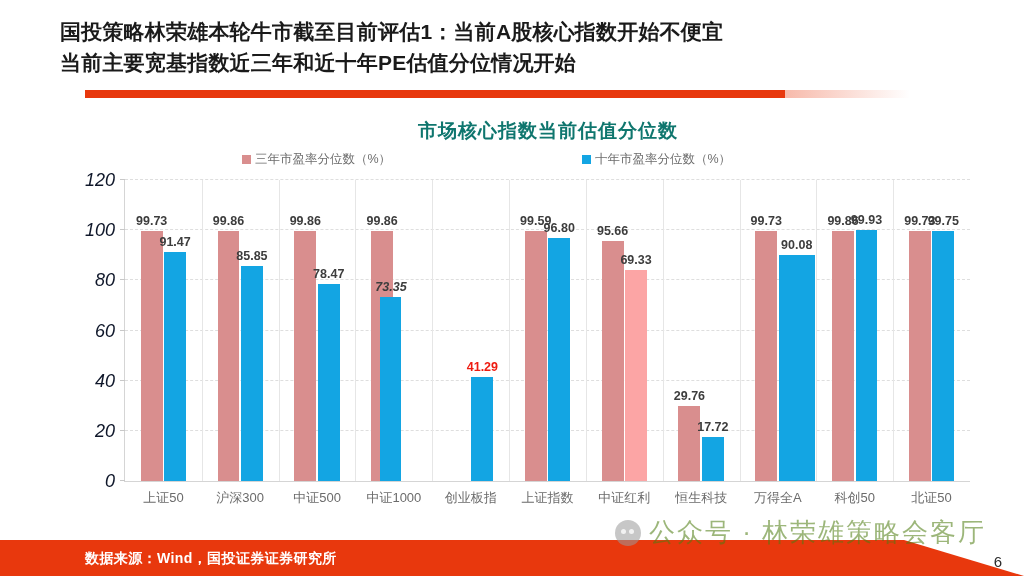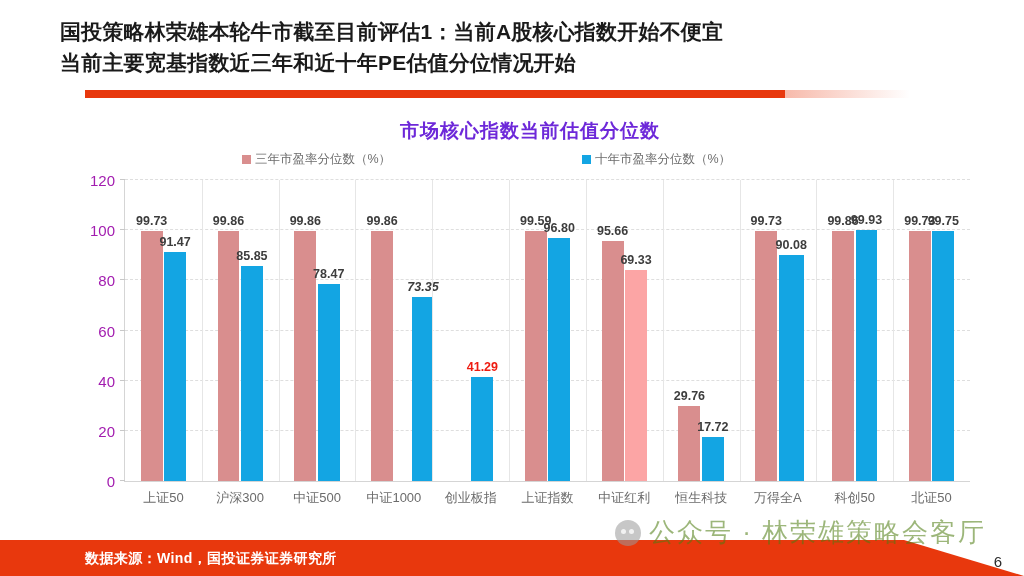--- a/index.html
+++ b/index.html
@@ -43,25 +43,25 @@
   }
 
   
   #chart-area {
     position: absolute;
     left: 90px; top: 118px;
     width: 880px; height: 400px;
   }
   #chart-title {
     position: absolute;
-    left: 0; top: 0; width: 880px;
+    left: 18px; top: 0; width: 880px;
     text-align: center;
     font-size: 19px;
     font-weight: bold;
-    color: #6d28d9;
+    color: #0f766e;
     letter-spacing: 1px;
   }
   #legend {
     position: absolute;
     left: 0; top: 33px; width: 880px;
     height: 20px;
   }
   .legend-item {
     position: absolute;
     display: flex; align-items: center;
@@ -98,23 +98,24 @@
   .tick-mark {
     position: absolute;
     left: -5px; width: 5px; height: 0;
     border-top: 1px solid #c8c8c8;
   }
   .y-label {
     position: absolute;
     right: 100%;
     margin-right: 10px;
     transform: translateY(-50%);
-    font-size: 15px;
-    color: #a21caf;
-    white-space: nowrap;
+    font-size: 18px;
+    color: #0f172a;
+    white-space: nowrap;
+    font-style: italic;
   }
   .cat-sep {
     position: absolute;
     top: 0; bottom: 0;
     width: 0;
     border-left: 1px solid #e6e6e6;
   }
 
   
   .cat-group {
@@ -290,21 +291,21 @@
             <div class="bar ten" style="background: rgb(19, 165, 227); width: 21.8932px; height: 196.829px; left: 39.1773px;">
               <div class="bar-label">78.47</div>
             </div>
             <div class="x-label" style="left: 38.4091px; bottom: 0px; top: auto; margin-top: 8px; transform: translate(-50%, 26px);">中证500</div>
           </div>
           <div class="cat-sep" style="left: 230.455px;"></div>
           <div class="cat-group" style="left: 230.455px; width: 76.8182px;">
             <div class="bar three" style="background: rgb(217, 142, 142); width: 21.8932px; height: 250.482px; left: 15.7477px;">
               <div class="bar-label">99.86</div>
             </div>
-            <div class="bar ten" style="background: rgb(19, 165, 227); width: 21px; height: 183.986px; left: 57px; font-style: italic;">
+            <div class="bar ten" style="background: rgb(19, 165, 227); width: 21px; height: 183.986px; left: 25px; font-style: italic;">
               <div class="bar-label">73.35</div>
             </div>
             <div class="x-label" style="left: 38.4091px; bottom: 0px; top: auto; margin-top: 0px; transform: translate(-50%, 26px);">中证1000</div>
           </div>
           <div class="cat-sep" style="left: 307.273px;"></div>
           <div class="cat-group" style="left: 307.273px; width: 76.8182px;">
             <div class="bar ten" style="background: rgb(19, 165, 227); width: 21.8932px; height: 103.569px; left: 39.1773px;">
               <div class="bar-label hl">41.29</div>
             </div>
             <div class="x-label" style="left: 38.4091px; bottom: 0px; top: auto; margin-top: 0px; transform: translate(-50%, 26px);">创业板指</div>
@@ -337,21 +338,21 @@
             <div class="bar ten" style="background: rgb(19, 165, 227); width: 21.8932px; height: 44.4477px; left: 39.1773px;">
               <div class="bar-label">17.72</div>
             </div>
             <div class="x-label" style="left: 38.4091px; bottom: 0px; top: auto; margin-top: 0px; transform: translate(-50%, 26px);">恒生科技</div>
           </div>
           <div class="cat-sep" style="left: 614.545px;"></div>
           <div class="cat-group" style="left: 614.545px; width: 76.8182px;">
             <div class="bar three" style="background: rgb(217, 142, 142); width: 21.8932px; height: 250.156px; left: 15.7477px;">
               <div class="bar-label">99.73</div>
             </div>
-            <div class="bar ten" style="background: rgb(19, 165, 227); width: 25px; height: 225.951px; left: 39.1773px;">
+            <div class="bar ten" style="background: rgb(19, 165, 227); width: 36px; height: 225.951px; left: 39.1773px;">
               <div class="bar-label">90.08</div>
             </div>
             <div class="x-label" style="left: 38.4091px; bottom: 0px; top: auto; margin-top: 12px; transform: translate(-50%, 26px);">万得全A</div>
           </div>
           <div class="cat-sep" style="left: 691.364px;"></div>
           <div class="cat-group" style="left: 691.364px; width: 76.8182px;">
             <div class="bar three" style="background: rgb(217, 142, 142); width: 21.8932px; height: 250.482px; left: 15.7477px;">
               <div class="bar-label">99.86</div>
             </div>
             <div class="bar ten" style="background: rgb(19, 165, 227); width: 21.8932px; height: 250.658px; left: 39.1773px;">

